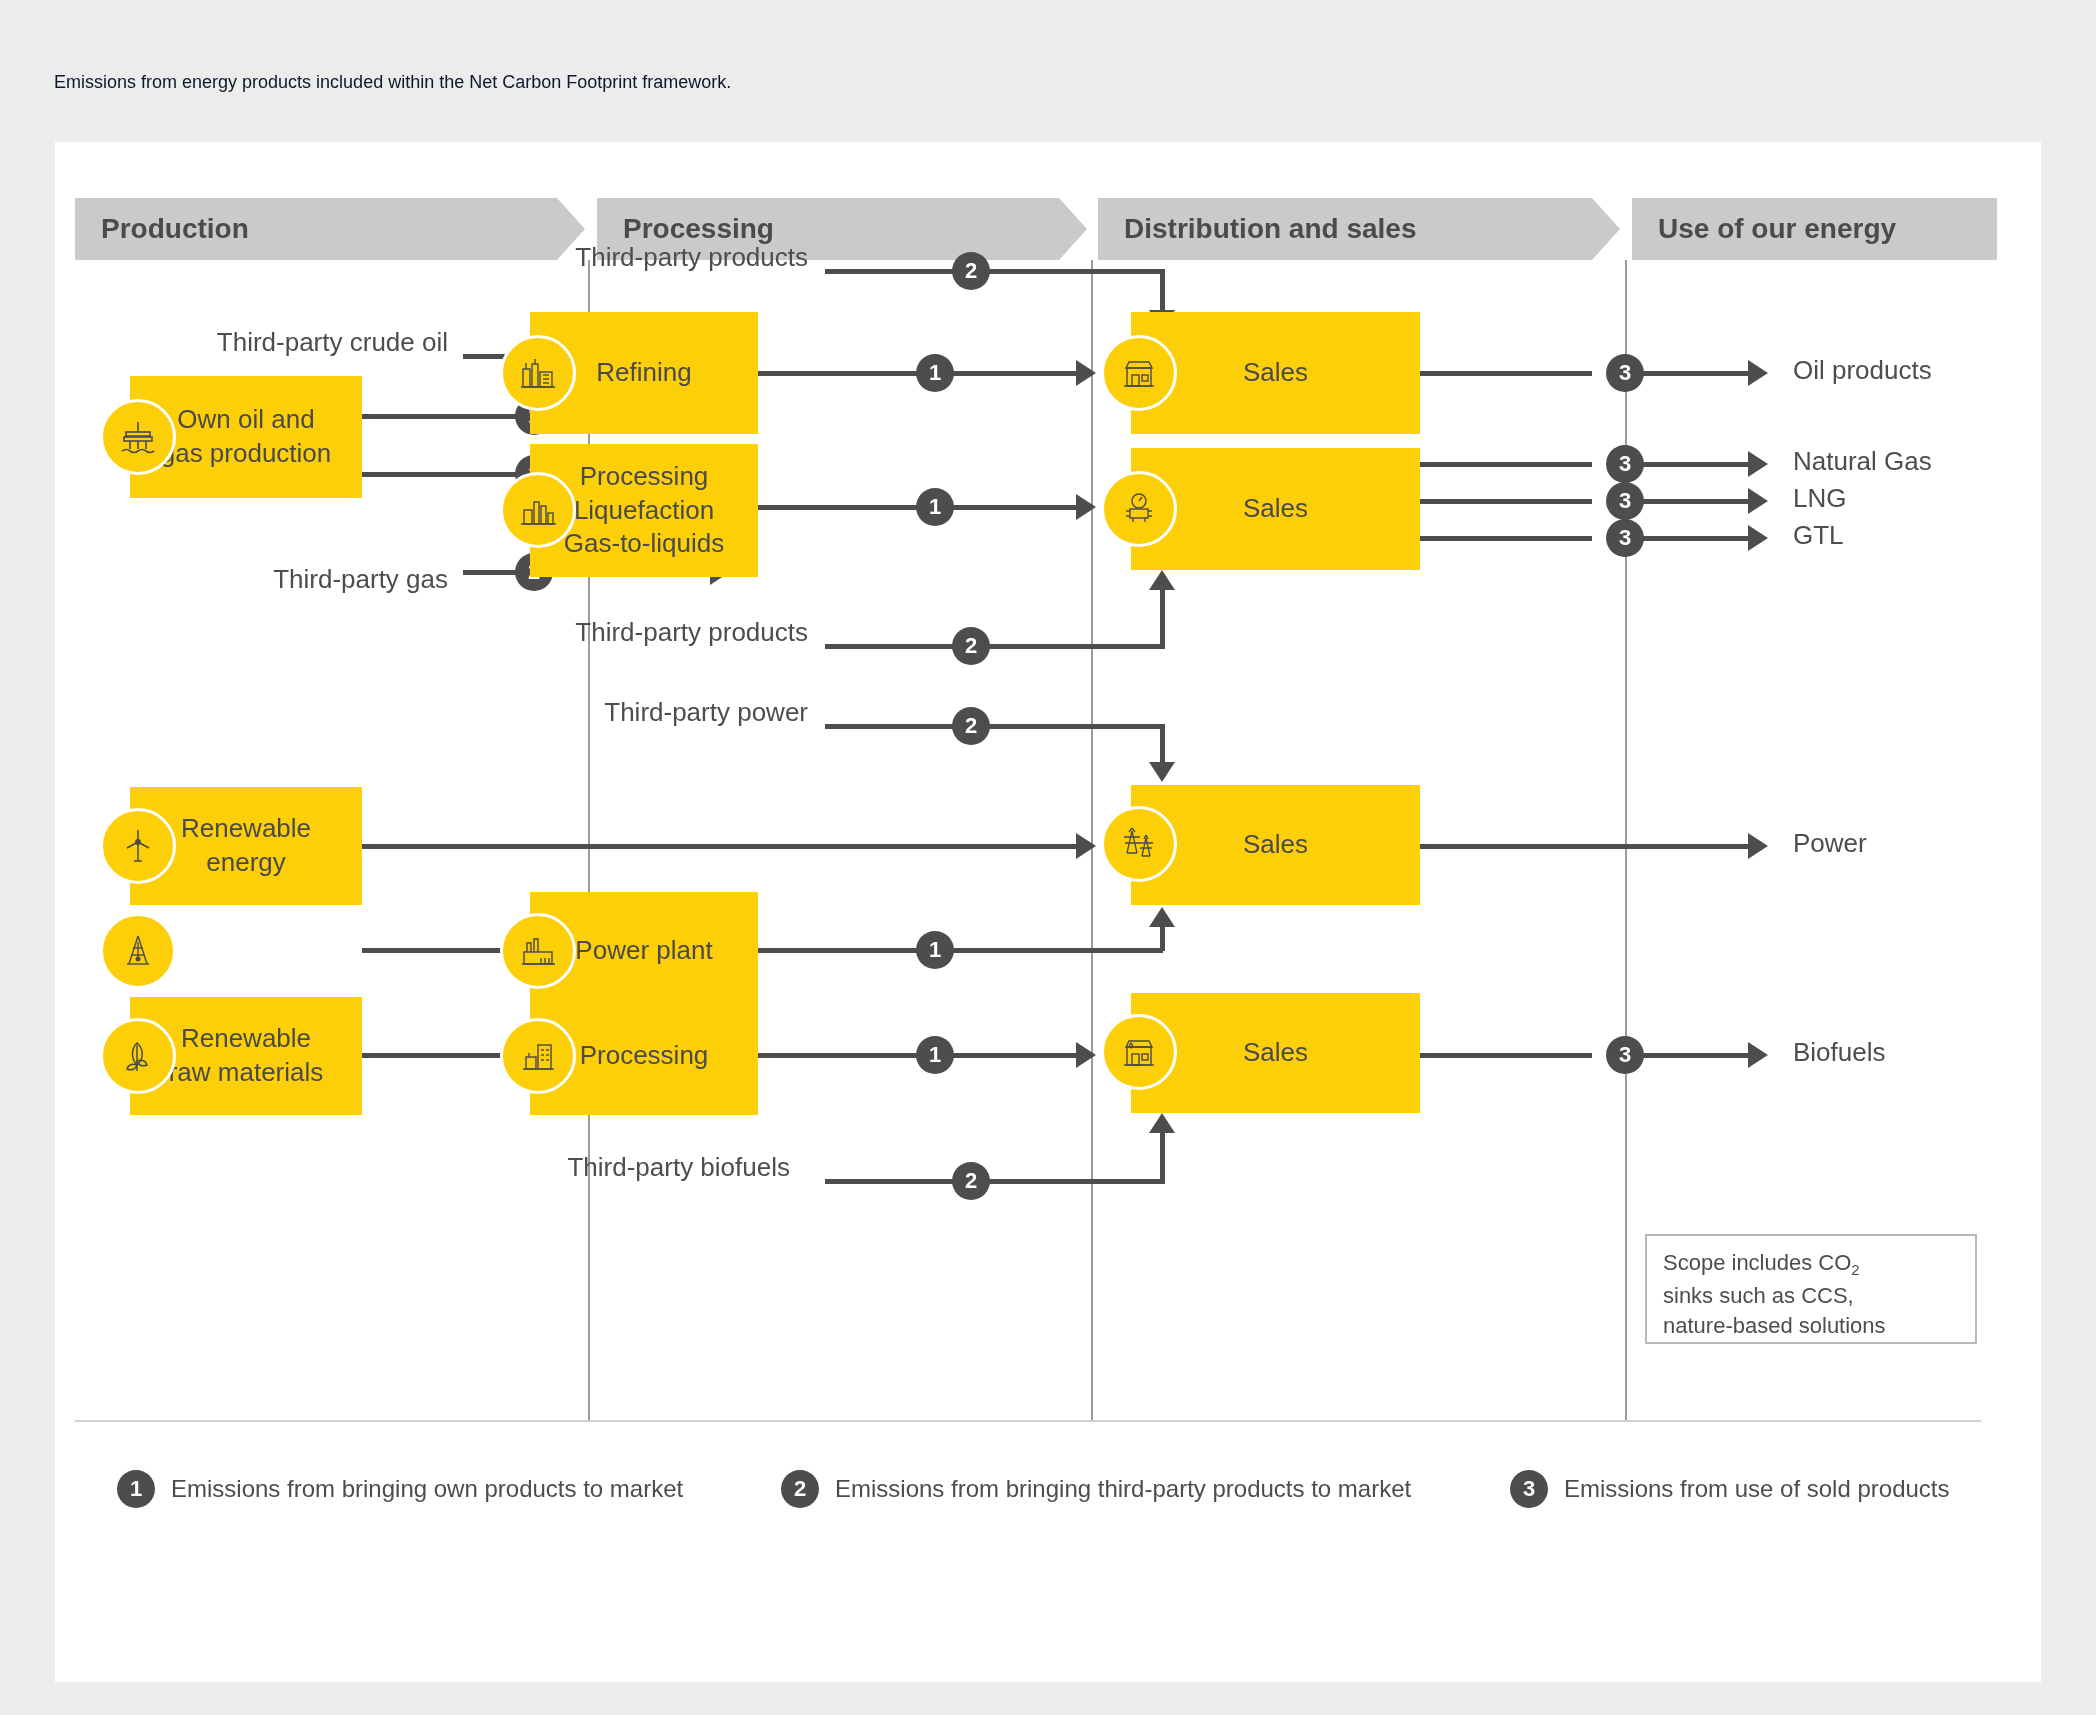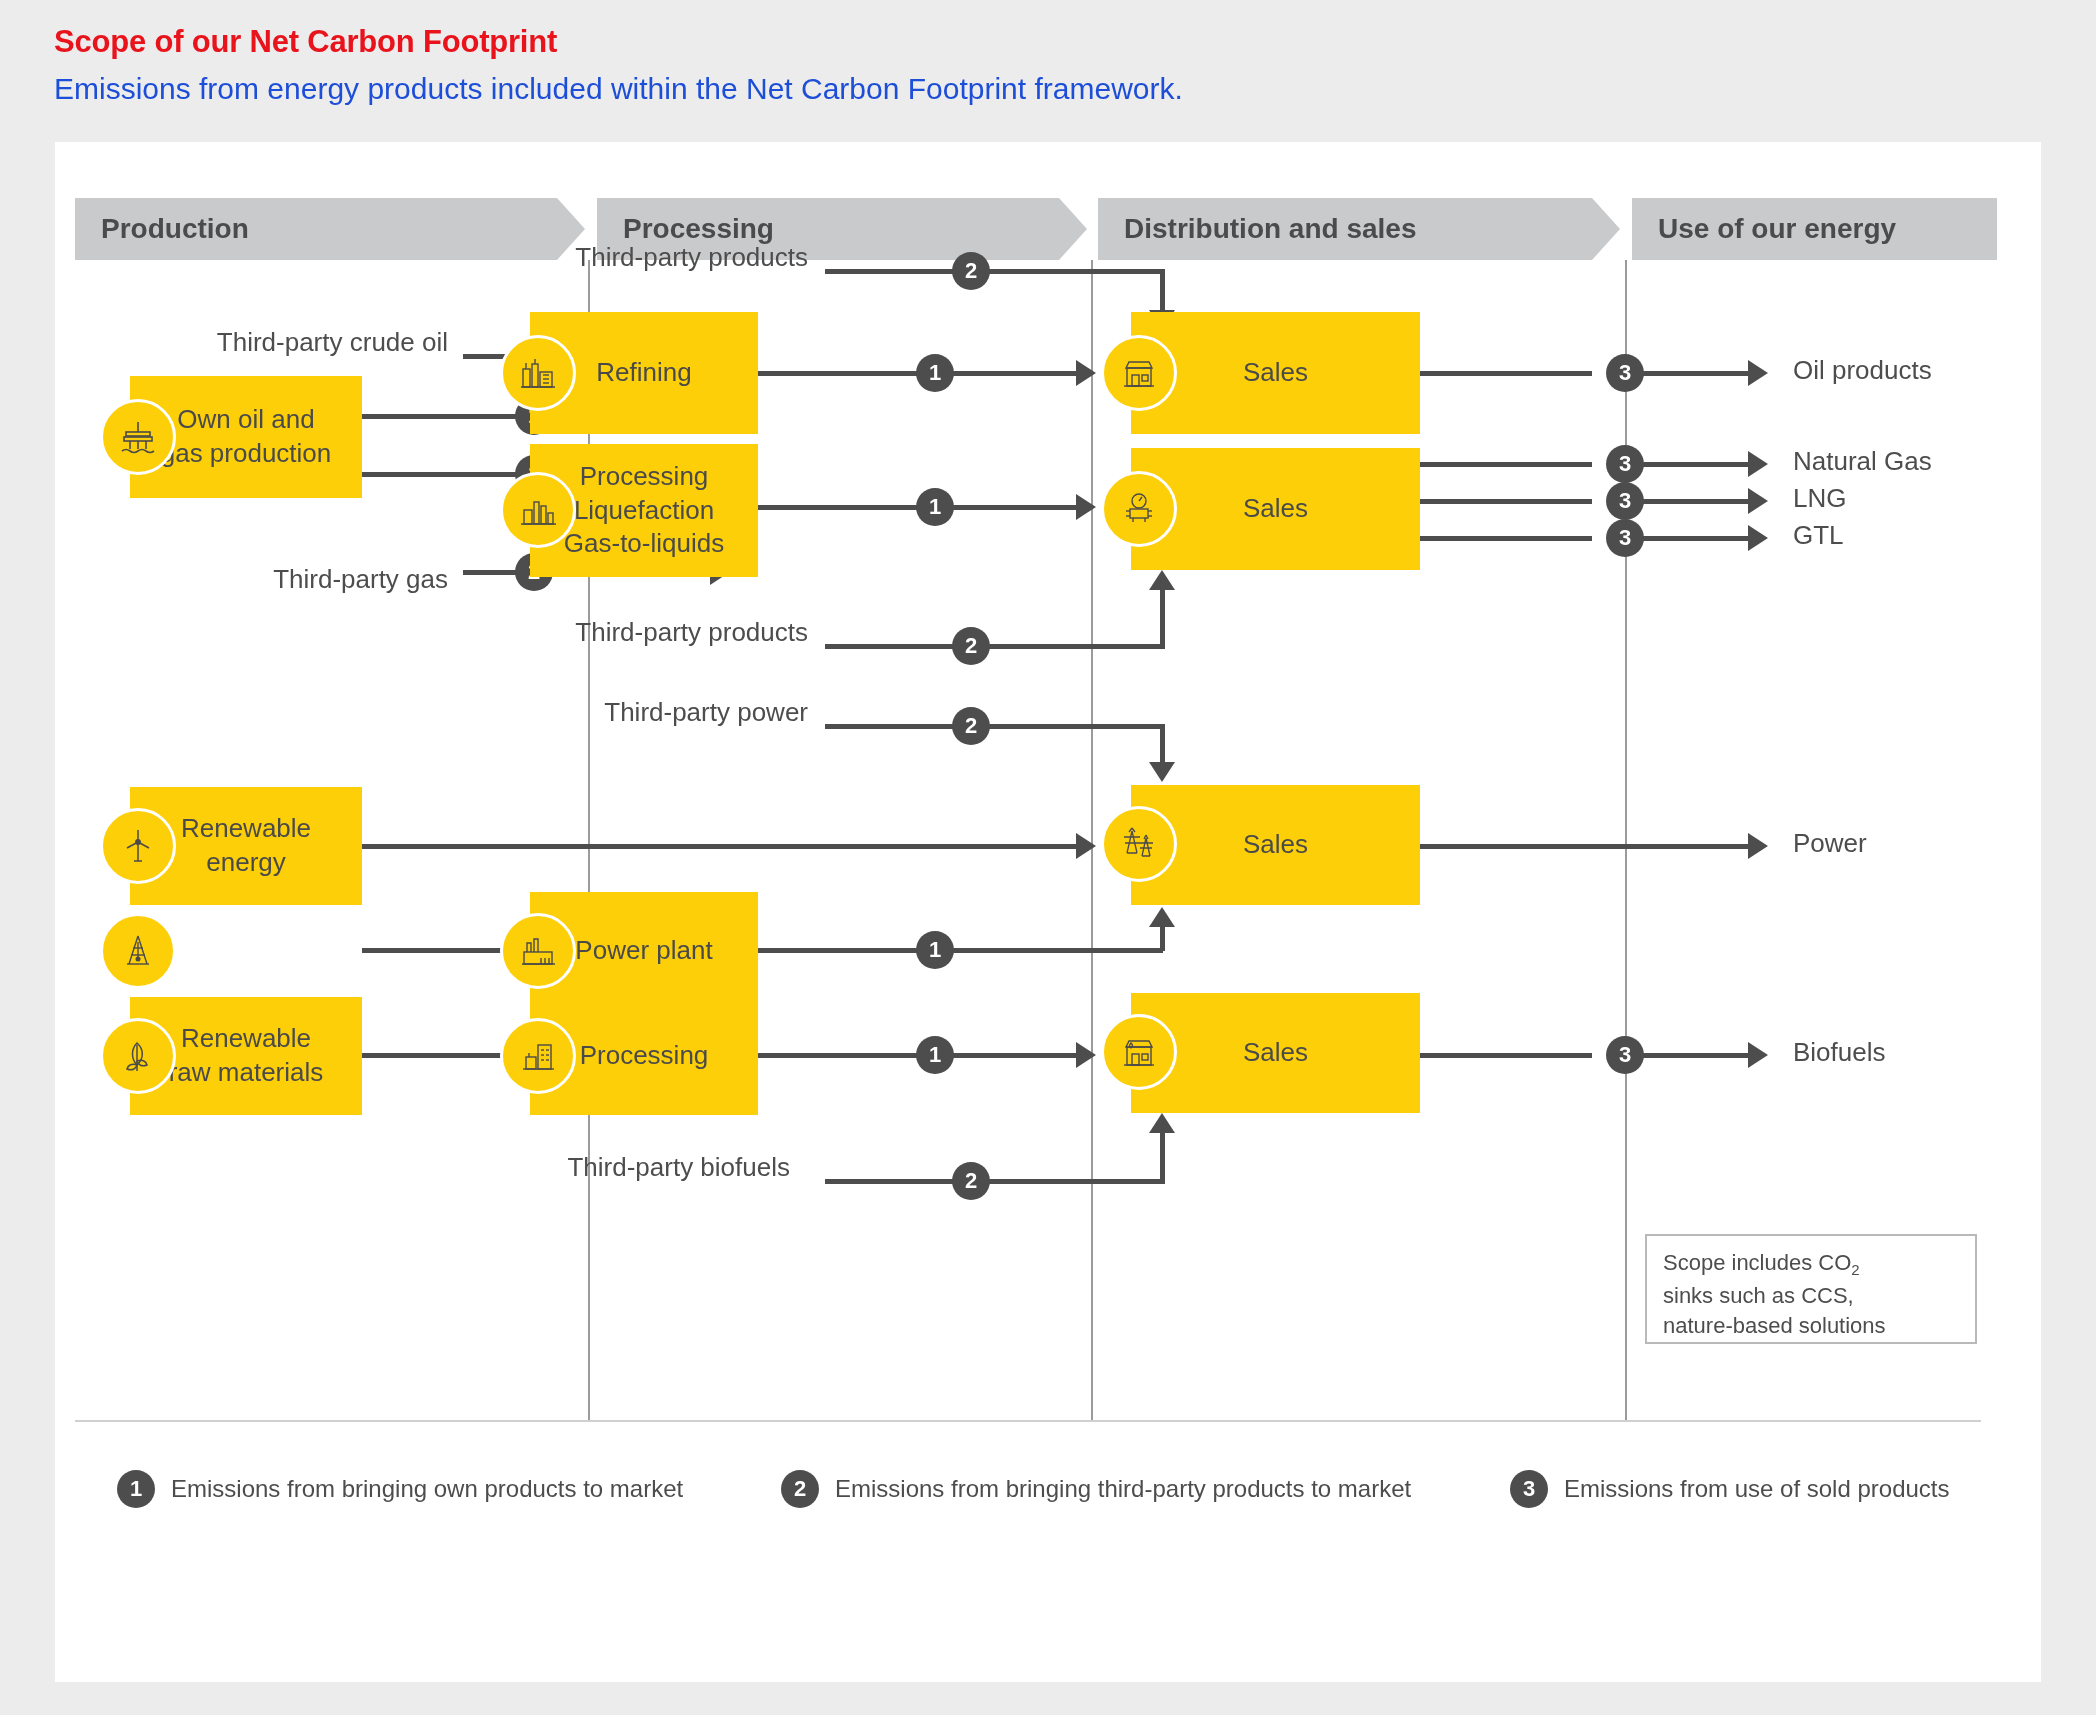--- a/index.html
+++ b/index.html
@@ -13,21 +13,21 @@
   .page{position:relative;width:2096px;height:1715px;}
 
   
   .hdr-title{
     position:absolute;left:54px;top:24px;
     font-size:31px;font-weight:bold;color:#e8131b;
     letter-spacing:-0.2px;
   }
   .hdr-sub{
     position:absolute;left:54px;top:72px;
-    font-size:30px;color:#1d4ed8;font-weight:400;text-align:right;
+    font-size:18px;color:#0f172a;font-weight:400;text-align:right;
   }
 
   
   .canvas{
     position:absolute;left:55px;top:142px;
     width:1986px;height:1540px;
     background:#ffffff;
   }
 
   
@@ -124,21 +124,20 @@
     background:#4d4d4d;color:#fff;font-size:22px;font-weight:bold;
     display:flex;align-items:center;justify-content:center;flex:0 0 auto;
   }
   .leg-txt{margin-left:16px;font-size:24px;color:#4d4d4d;white-space:nowrap;}
 </style>
 </head>
 <body>
 
 <div class="page">
 
-  <div class="hdr-title">Scope of our Net Carbon Footprint</div>
   <div class="hdr-sub">Emissions from energy products included within the Net Carbon Footprint framework.</div>
 
   <div class="canvas">
 
     <div class="chev arrow" style="left:20px;top:56px;width:510px;">
       <span>Production</span>
     </div>
     <div class="chev arrow" style="left:542px;top:56px;width:490px;">
       <span>Processing</span>
     </div>

